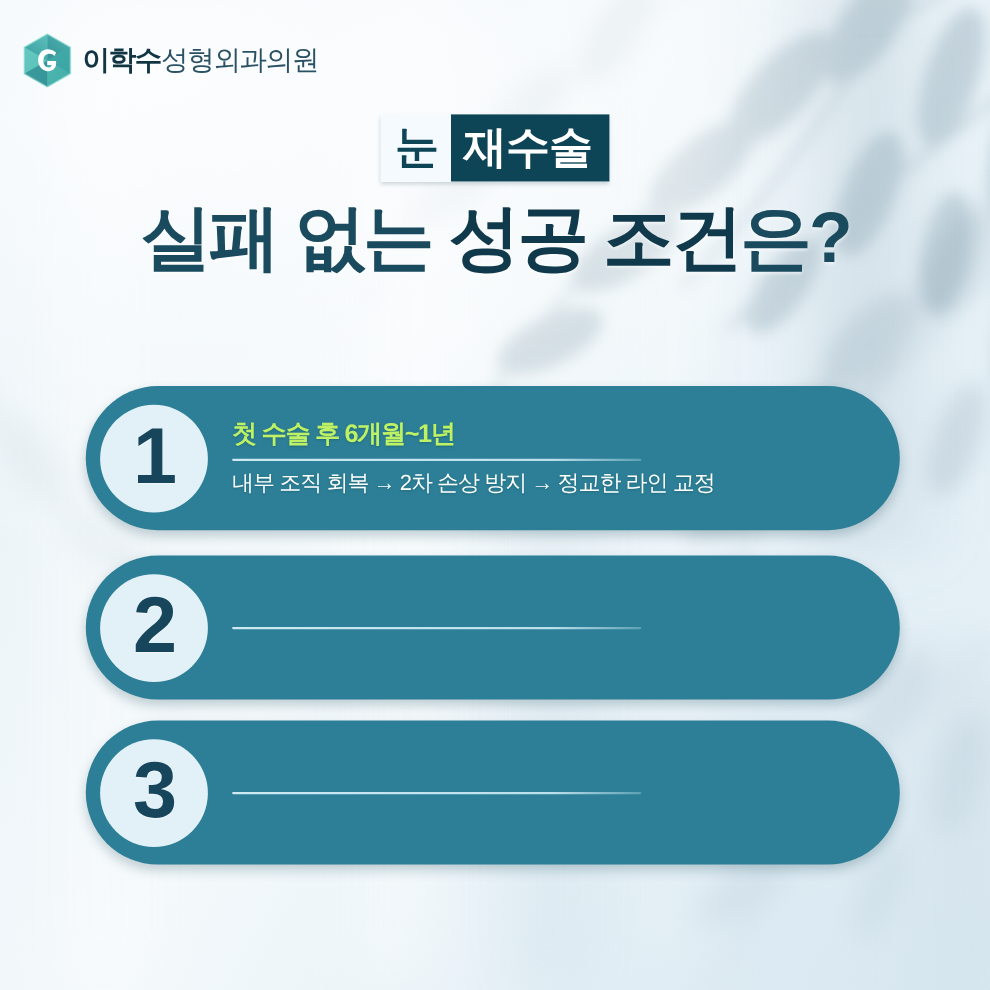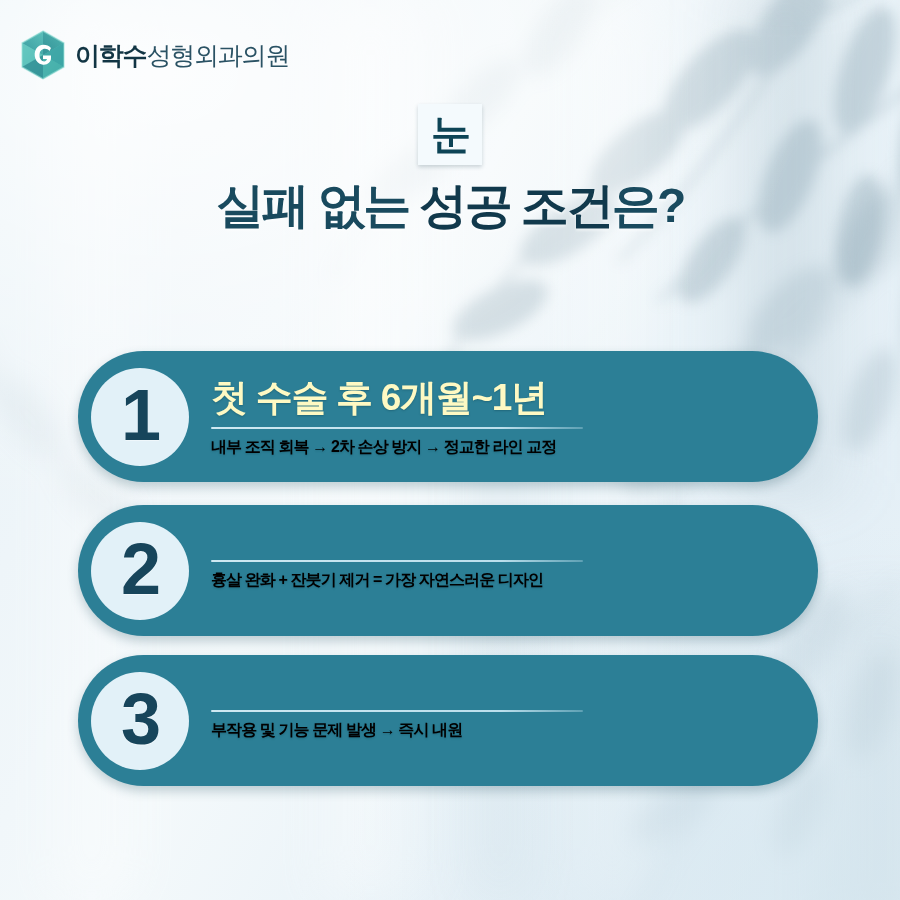--- a/index.html
+++ b/index.html
@@ -94,21 +94,21 @@
     padding:0 12px 0 13px;
   }
   .kicker-rest {
     background:#0d4456; color:#ffffff;
     font-size:40px; font-weight:bold; letter-spacing:-1px;
     padding:0 16px 0 11px;
   }
 
   .headline-main {
     margin-top:13px;
-    font-size:48px; line-height:1.18; letter-spacing:-2.6px;
+    font-size:65px; line-height:1.18; letter-spacing:-2.6px;
     color:#194a5e; white-space:nowrap;
     text-shadow:0 2px 3px rgba(255,255,255,.6);
   }
   .hl-reg  { font-weight:bold; }
   .hl-bold { font-weight:bold; color:#11394c; }
 
   
   .card {
     position:absolute; left:78px; width:740px; height:131px;
     background:#2c7f96;
@@ -132,32 +132,32 @@
     color:#17455b; letter-spacing:-2px;
     transform:translateY(-2px);
     text-shadow:0 1px 1px rgba(255,255,255,.5);
   }
 
   .card-body {
     flex:1 1 auto; min-width:0;
     padding-left:22px; padding-right:40px;
   }
   .card-title {
-    font-size:37px; font-weight:bold; letter-spacing:-1.3px;
-    color:#fef9c3; line-height:1.12; white-space:nowrap;
+    font-size:23px; font-weight:bold; letter-spacing:-1.3px;
+    color:#bef264; line-height:1.12; white-space:nowrap;
     text-shadow:0 1px 2px rgba(14,62,78,.35);
   }
   .card-rule {
     width:372px; height:2px; margin:9px 0 8px;
     background:linear-gradient(90deg,#cfe9f2 0%,#bcdfec 78%,rgba(188,223,236,.35) 100%);
     border-radius:2px;
   }
   .card-desc {
-    font-size:16px; font-weight:bold; letter-spacing:-0.9px;
-    color:#000000; line-height:1.2; white-space:nowrap;
+    font-size:20px; font-weight:normal; letter-spacing:-0.9px;
+    color:#ffffff; line-height:1.2; white-space:nowrap;
     text-shadow:0 1px 2px rgba(14,62,78,.3);
   }
 </style>
 </head>
 <body>
 
 <div id="poster">
 
   <div class="foliage">
 
@@ -249,20 +249,21 @@
       <path d="M62 36 C54 27 38 27 32 38 C26 49 30 66 44 69 C54 71 62 65 62 56 L62 51 L46 51 L46 58 L54 58 C53 62 49 64 45 62 C38 59 37 46 42 41 C47 36 55 37 59 42 Z" fill="#ffffff"></path>
     </svg>
     <div class="brand-name">
       <span class="bn-strong">이학수</span><span class="bn-light">성형외과의원</span>
     </div>
   </div>
 
   <div class="headline">
     <div class="kicker">
       <span class="kicker-chip">눈</span>
+      <span class="kicker-rest">재수술</span>
     </div>
     <div class="headline-main">
       <span class="hl-reg">실패 없는 </span><span class="hl-bold">성공 조건</span><span class="hl-reg">은?</span>
     </div>
   </div>
 
   <div class="card" id="card-1">
     <div class="badge">
       <span class="badge-num">1</span>
     </div>
@@ -272,27 +273,25 @@
       <div class="card-desc">내부 조직 회복 → 2차 손상 방지 → 정교한 라인 교정</div>
     </div>
   </div>
 
   <div class="card" id="card-2">
     <div class="badge">
       <span class="badge-num">2</span>
     </div>
     <div class="card-body">
       <div class="card-rule"></div>
-      <div class="card-desc">흉살 완화 + 잔붓기 제거 = 가장 자연스러운 디자인</div>
     </div>
   </div>
 
   <div class="card" id="card-3">
     <div class="badge">
       <span class="badge-num">3</span>
     </div>
     <div class="card-body">
       <div class="card-rule"></div>
-      <div class="card-desc">부작용 및 기능 문제 발생 → 즉시 내원</div>
     </div>
   </div>
 
 </div>
 
 </body></html>

